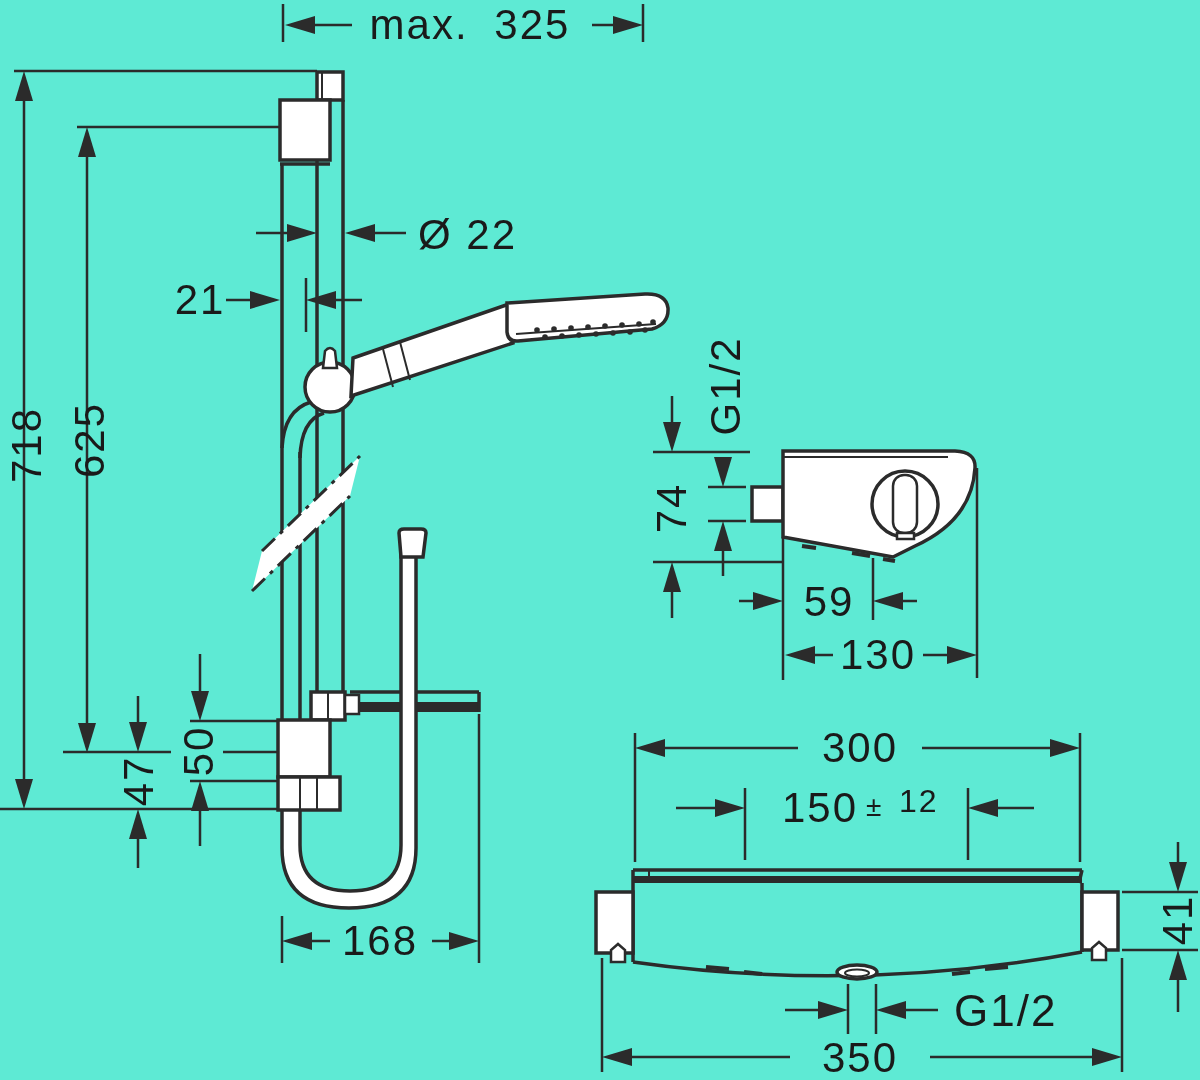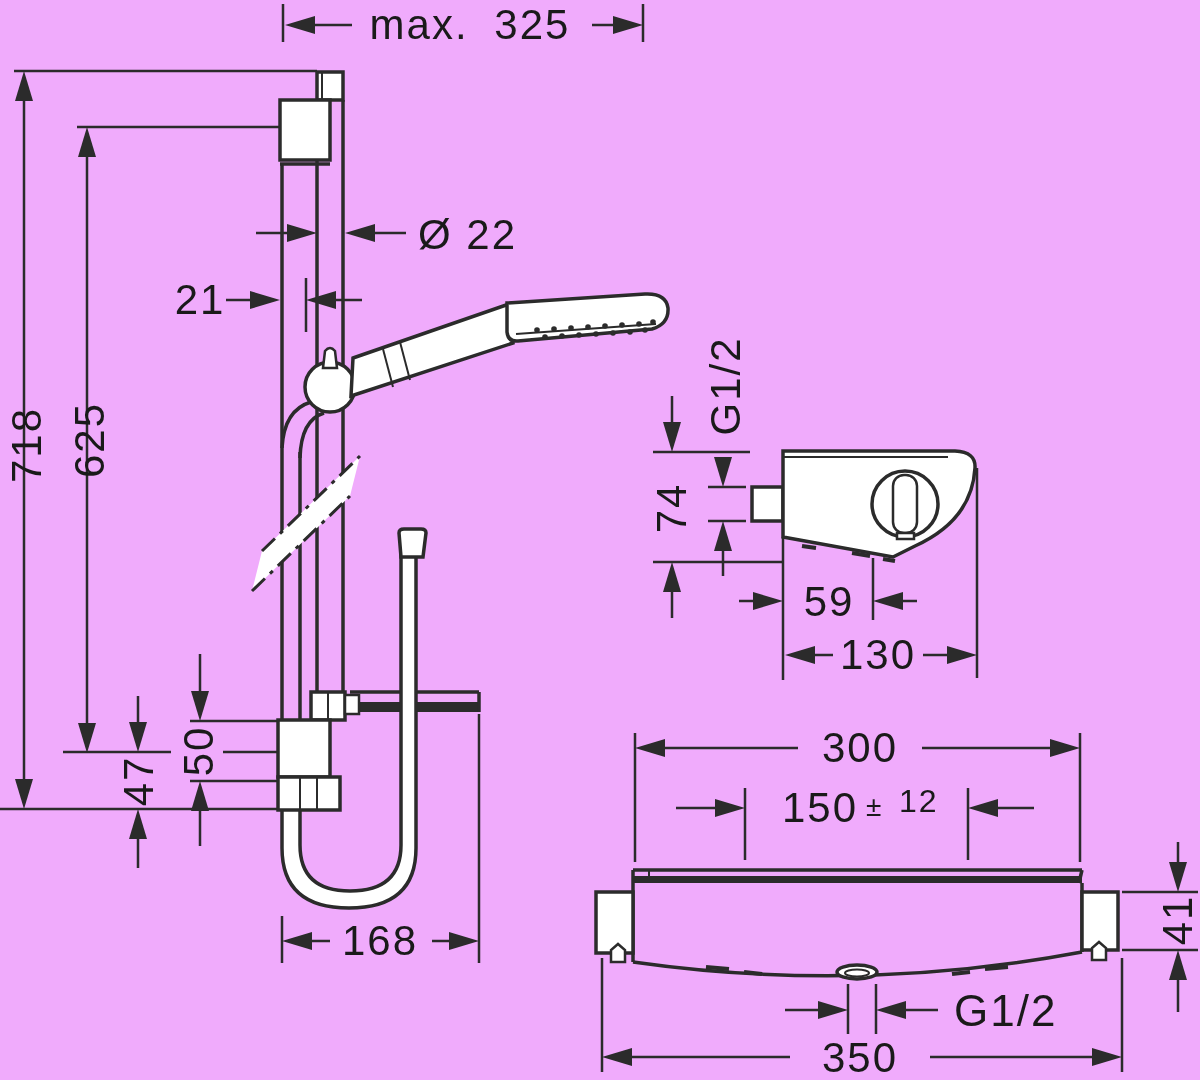--- a/index.html
+++ b/index.html
@@ -1,16 +1,16 @@
 <!DOCTYPE html>
 <html><head>
 <meta charset="utf-8">
 <style>
   html,body{margin:0;padding:0;background:#ffffff;}
-  .stage{position:relative;width:1200px;height:1080px;background:#f0abfc;overflow:hidden;}
+  .stage{position:relative;width:1200px;height:1080px;background:#5eead4;overflow:hidden;}
   svg{position:absolute;left:0;top:0;}
   svg text{font-family:"Liberation Sans","DejaVu Sans",sans-serif;fill:#1a1a1a;}
   .dim{font-size:42px;letter-spacing:2px;}
   .dim-big{font-size:44px;letter-spacing:2px;}
   .tol-sign{font-size:28px;}
   .tol-val{font-size:32px;letter-spacing:2px;}
   .spaced{word-spacing:12px;}
   .ln{stroke:#2b2b2b;stroke-width:2.5;fill:none;}
   .part{stroke:#2b2b2b;stroke-width:3.5;fill:none;}
   .partf{stroke:#2b2b2b;stroke-width:3.5;fill:#ffffff;}

